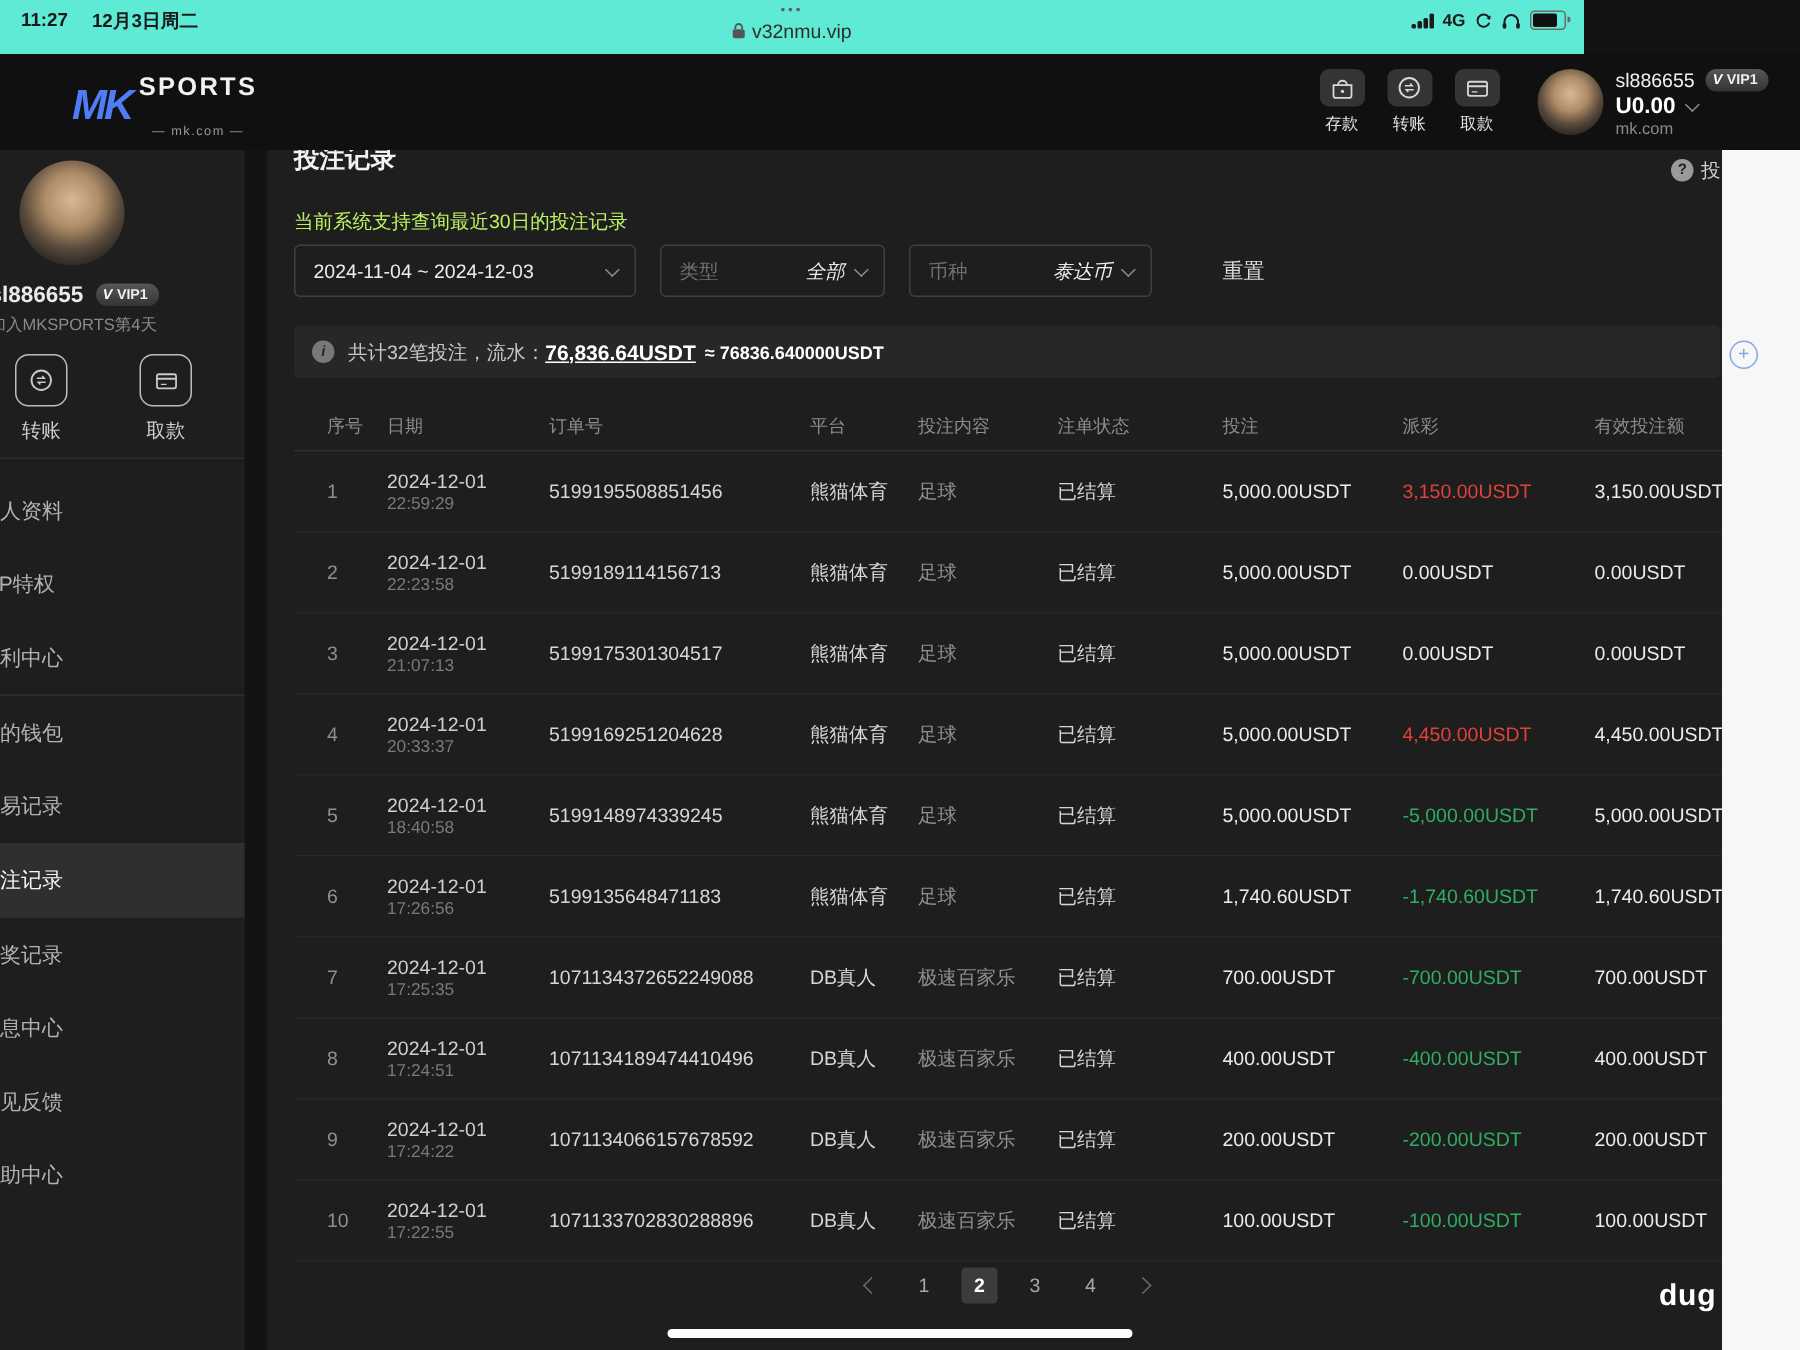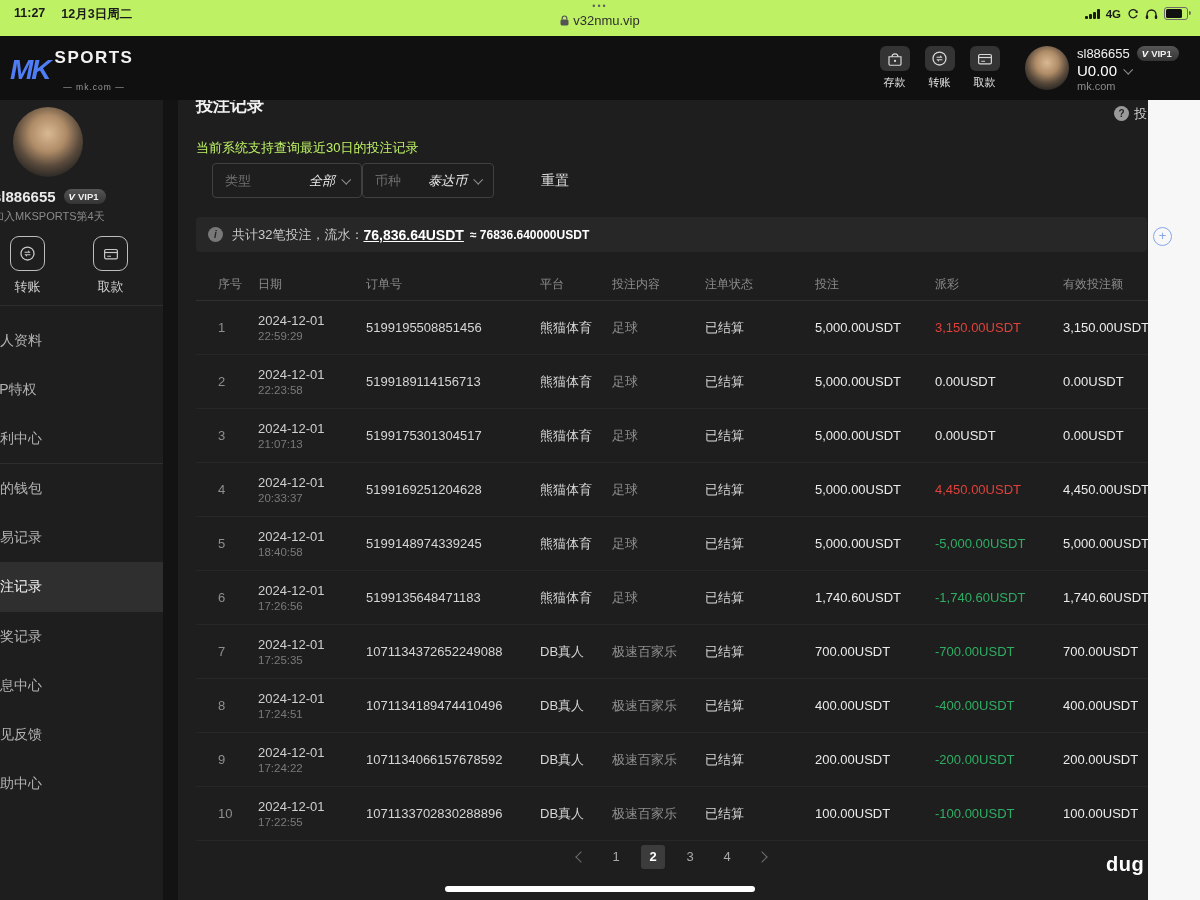--- a/index.html
+++ b/index.html
@@ -1,51 +1,51 @@
 <!DOCTYPE html>
 <html><head>
 <meta charset="utf-8">
 <style>
   html,body{margin:0;padding:0;}
   body{width:1200px;height:900px;position:relative;overflow:hidden;background:#131313;
        font-family:"Liberation Sans","DejaVu Sans",sans-serif;-webkit-font-smoothing:antialiased;}
   
-  .statusbar{position:absolute;top:0;left:0;width:1200px;height:36px;background:#bef264;z-index:12;}
+  .statusbar{position:absolute;top:0;left:0;width:1056px;height:36px;background:#5eead4;z-index:12;}
   .sb-left{position:absolute;left:14px;top:6px;display:flex;gap:16px;font-size:12.5px;font-weight:700;color:#1a1a1a;}
   .sb-center{position:absolute;left:0;right:0;top:2px;text-align:center;}
   .sb-dots{font-size:9px;letter-spacing:2px;color:#5f5f5f;line-height:9px;}
   .sb-url{margin-top:2px;font-size:13px;color:#2e2e2e;display:flex;justify-content:center;align-items:center;gap:4px;}
   .sb-right{position:absolute;right:12px;top:7px;display:flex;align-items:center;gap:6px;}
   .sig{display:flex;align-items:flex-end;gap:1.5px;height:10px;}
   .sig i{display:block;width:2.5px;background:#1a1a1a;border-radius:1px;}
   .sb-net{font-size:11.5px;font-weight:600;color:#1a1a1a;}
   .batt{width:22px;height:11px;border:1px solid #6d6b69;border-radius:3px;position:relative;}
   .batt::after{content:"";position:absolute;right:-3.5px;top:2.5px;width:2px;height:4px;background:#6d6b69;border-radius:0 2px 2px 0;}
   .batt i{position:absolute;left:1px;top:1px;bottom:1px;width:16px;background:#111;border-radius:1.5px;}
   
   .nav{position:absolute;top:36px;left:0;width:1200px;height:64px;background:#101010;z-index:10;}
   .logo{position:absolute;left:10px;top:12px;display:flex;align-items:center;gap:5px;}
-  .logo-mk{font-size:28px;font-weight:900;font-style:italic;color:#4f7df5;letter-spacing:-2px;}
+  .logo-mk{font-size:28px;font-weight:900;font-style:italic;color:#4f7df5;letter-spacing:-2px;margin-left:38px;}
   .logo-col{display:flex;flex-direction:column;align-items:center;}
   .logo-sports{font-size:17px;font-weight:800;color:#f2f2f2;letter-spacing:1.5px;}
   .logo-domain{font-size:8.5px;color:#9a9a9a;letter-spacing:1px;margin-top:14px;}
   .nav-menu{position:absolute;left:163px;top:0;height:64px;display:flex;align-items:center;gap:37px;}
   .nav-item{display:flex;align-items:center;font-size:15px;color:#ececec;cursor:pointer;white-space:nowrap;}
   .chev{display:inline-block;width:6px;height:6px;border-right:1.5px solid #8f8f8f;border-bottom:1.5px solid #8f8f8f;transform:rotate(45deg) translateY(-1px);margin-left:7px;}
   .nav-right{position:absolute;left:872px;top:10px;display:flex;align-items:flex-start;gap:0;}
   .qa{width:45px;display:flex;flex-direction:column;align-items:center;cursor:pointer;}
   .qa-tile{width:30px;height:25px;background:#343434;border-radius:6px;display:flex;align-items:center;justify-content:center;color:#d8d8d8;}
   .qa-label{font-size:11px;color:#e3e3e3;margin-top:4px;}
   .nav-avatar{width:44px;height:44px;border-radius:50%;margin-left:18px;background:radial-gradient(circle at 50% 38%,#d8b894 0%,#b08d68 32%,#5a4a3c 58%,#2c2925 78%,#1f1f1f 100%);}
   .user-col{margin-left:8px;display:flex;flex-direction:column;gap:1px;}
   .user-row1{display:flex;align-items:center;gap:7px;}
   .user-name{font-size:13px;color:#f1f1f1;}
   .vip-badge{display:inline-flex;align-items:center;height:15px;padding:0 7px 0 5px;border-radius:8px;background:linear-gradient(#565656,#343434);font-size:9.5px;font-weight:700;color:#ededed;}
   .vip-badge .v{font-style:italic;font-weight:900;margin-right:3px;color:#fff;}
-  .user-balance{display:flex;align-items:center;font-size:15px;font-weight:400;color:#fff;}
+  .user-balance{display:flex;align-items:center;font-size:15px;font-weight:700;color:#fff;}
   .user-site{font-size:11px;color:#8a8a8a;}
   
   .page{position:absolute;top:100px;left:0;width:1200px;height:800px;overflow:hidden;background:#131313;}
   
   .sidebar{position:absolute;top:0;left:-77px;width:240px;height:800px;background:#1e1e1e;}
   .side-avatar{position:absolute;left:90px;top:7px;width:70px;height:70px;border-radius:50%;
     background:radial-gradient(circle at 50% 38%,#d8b894 0%,#b08d68 32%,#5a4a3c 58%,#2c2925 78%,#1f1f1f 100%);}
   .side-name-row{position:absolute;left:70px;top:88px;display:flex;align-items:center;gap:8px;}
   .side-name{font-size:15px;font-weight:700;color:#eaeaea;}
   .side-joined{position:absolute;left:70px;top:109px;font-size:11px;color:#8a8a8a;white-space:nowrap;}
@@ -61,21 +61,21 @@
   
   .main{position:absolute;top:0;left:178px;width:1045px;height:800px;background:#1e1e1e;}
   .main-title{position:absolute;left:18px;top:-6px;font-size:17px;font-weight:700;color:#f2f2f2;}
   .help{position:absolute;left:936px;top:6px;width:15px;height:15px;border-radius:50%;background:#9a9a9a;color:#232323;font-size:10px;font-weight:700;display:flex;align-items:center;justify-content:center;}
   .help-hint{position:absolute;left:956px;top:5px;font-size:13px;color:#d0d0d0;}
   .subtitle{position:absolute;left:18px;top:39px;font-size:13px;color:#bef264;}
   .filters{position:absolute;left:18px;top:62px;height:37px;display:flex;align-items:center;}
   .fbox{height:35px;border:1px solid #404040;border-radius:4px;display:flex;align-items:center;padding:0 12px;box-sizing:border-box;cursor:pointer;}
   .fbox.date{width:228px;}
   .fbox.type{width:150px;margin-left:16px;}
-  .fbox.curr{width:132px;gap:12px;}
+  .fbox.curr{width:162px;margin-left:16px;gap:12px;}
   .fval{font-size:13px;color:#ececec;}
   .flabel{font-size:13px;color:#6f6f6f;}
   .fright{margin-left:auto;display:flex;align-items:center;font-style:italic;}
   .reset{margin-left:47px;font-size:14px;color:#dcdcdc;cursor:pointer;}
   .summary{position:absolute;left:18px;top:117px;width:951px;height:35px;background:#272727;border-radius:4px;display:flex;align-items:center;padding-left:12px;box-sizing:border-box;}
   .info-i{width:15px;height:15px;border-radius:50%;background:#787878;color:#272727;font-size:10px;font-weight:800;display:flex;align-items:center;justify-content:center;font-style:italic;}
   .sum-prefix{margin-left:9px;font-size:13px;color:#c9c9c9;}
   .sum-amount{font-size:14px;font-weight:800;color:#fff;text-decoration:underline;}
   .sum-approx{margin-left:6px;font-size:12px;font-weight:800;color:#fff;text-align:center;}
   
@@ -283,20 +283,26 @@
       </div>
   </div>
 
   <div class="main">
     <div class="main-title">投注记录</div>
     <div class="help">?</div>
     <div class="help-hint">投</div>
     <div class="subtitle">当前系统支持查询最近30日的投注记录</div>
 
     <div class="filters">
+      <div class="fbox date">
+        <span class="fval">2024-11-04 ~ 2024-12-03</span>
+        <span class="fright">
+            <span class="chev"></span>
+          </span>
+      </div>
       <div class="fbox type">
         <span class="flabel">类型</span>
         <span class="fright">
             <span class="fval">全部</span>
             <span class="chev"></span>
           </span>
       </div>
       <div class="fbox curr">
         <span class="flabel">币种</span>
         <span class="fright">

